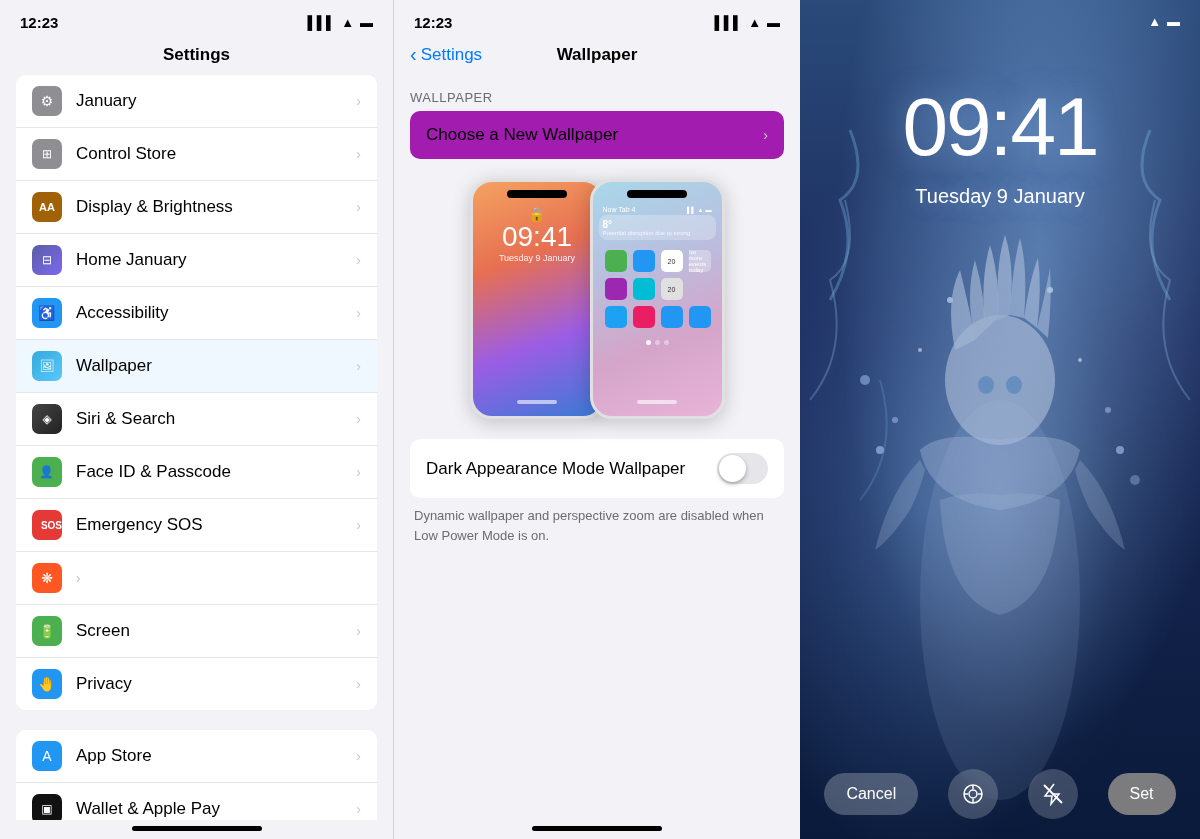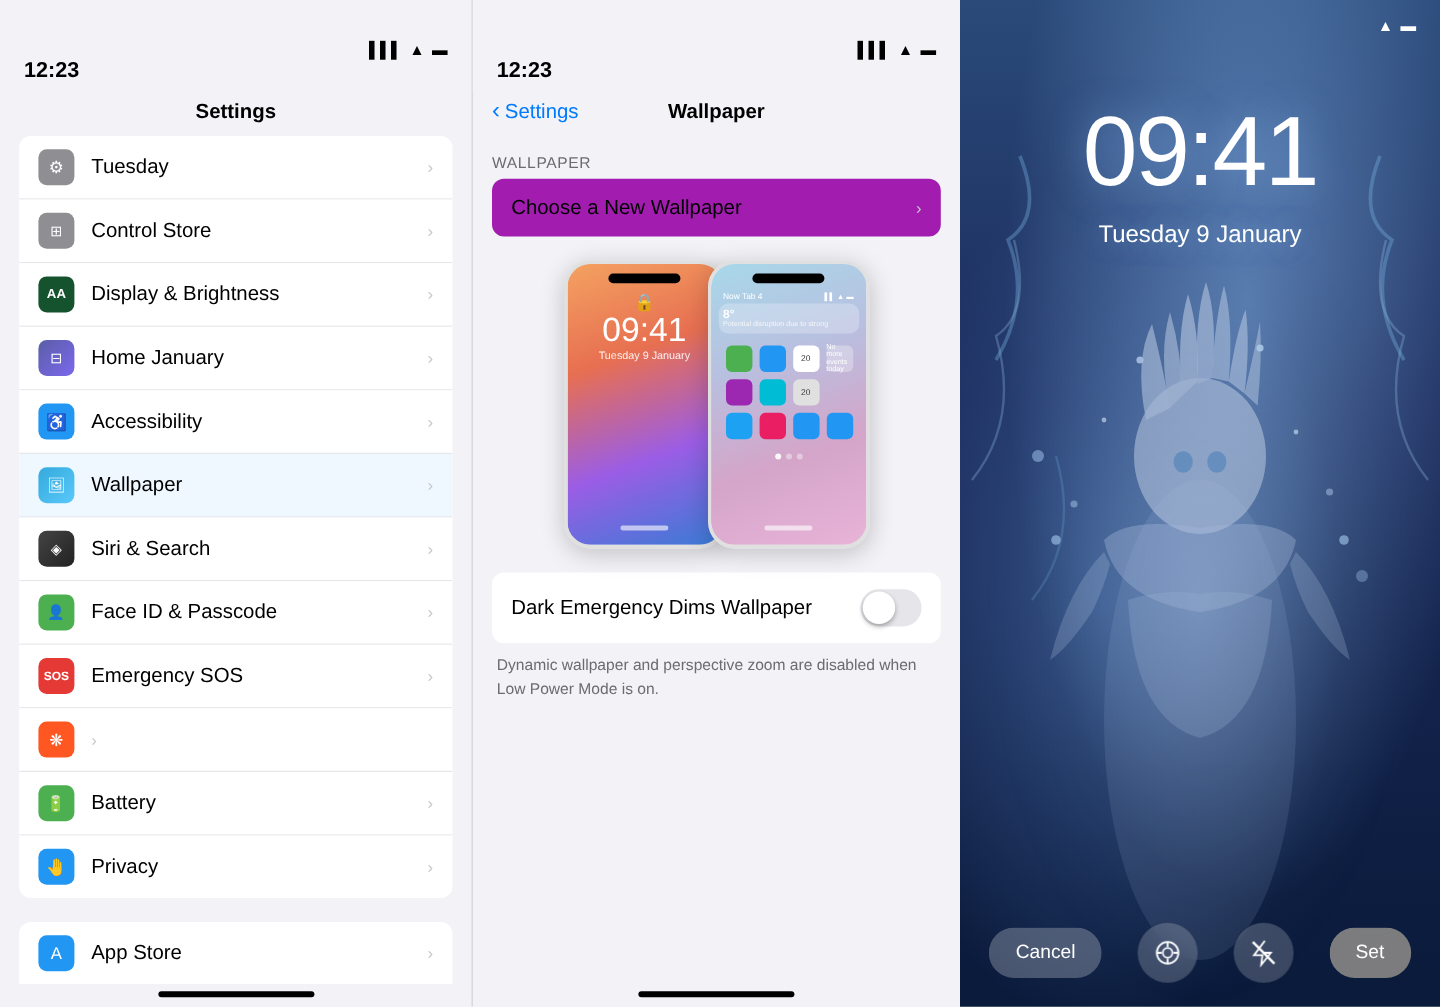--- a/index.html
+++ b/index.html
@@ -22,24 +22,23 @@
       overflow: hidden;
     }
     .status-bar {
       display: flex;
       justify-content: space-between;
       align-items: center;
       padding: 14px 20px 8px;
       background: #f2f2f7;
     }
     .status-time {
-      font-size: 18px;
+      font-size: 15px;
       font-weight: 600;
       color: #000;
-      margin-top: 34px;
     }
     .status-icons {
       display: flex;
       align-items: center;
       gap: 6px;
     }
     .status-icons span {
       font-size: 13px;
       color: #000;
     }
@@ -91,21 +90,21 @@
       color: #000;
     }
     .item-chevron {
       color: #c7c7cc;
       font-size: 14px;
     }
 
     
     .icon-general { background: #8e8e93; }
     .icon-control { background: #8e8e93; }
-    .icon-display { background: #14532d; }
+    .icon-display { background: #a16207; }
 
     .bottom-bar {
       height: 5px;
       background: #000;
       width: 130px;
       border-radius: 3px;
       margin: 6px auto 8px;
     }
 
     
@@ -386,21 +385,21 @@
     </div>
   </div>
   <div class="nav-title">Settings</div>
   <div class="settings-scroll">
 
     <div class="settings-group">
       <div class="settings-item">
         <div class="item-icon icon-general">
             <span style="color:#fff;font-size:14px;">⚙</span>
           </div>
-        <span class="item-label">Tuesday</span>
+        <span class="item-label">January</span>
         <span class="item-chevron">›</span>
       </div>
       <div class="settings-item">
         <div class="item-icon icon-control" style="background:#8e8e93;">
             <span style="color:#fff;font-size:12px;">⊞</span>
           </div>
         <span class="item-label">Control Store</span>
         <span class="item-chevron">›</span>
       </div>
       <div class="settings-item">
@@ -439,37 +438,37 @@
         <span class="item-chevron">›</span>
       </div>
       <div class="settings-item">
         <div class="item-icon" style="background:#4caf50;">
             <span style="color:#fff;font-size:12px;">👤</span>
           </div>
         <span class="item-label">Face ID &amp; Passcode</span>
         <span class="item-chevron">›</span>
       </div>
       <div class="settings-item">
-        <div class="item-icon" style="background:#e53935;">
+        <div class="item-icon" style="background:#e53935;justify-content:flex-end;">
             <span style="color:#fff;font-size:10px;font-weight:700;">SOS</span>
           </div>
         <span class="item-label">Emergency SOS</span>
         <span class="item-chevron">›</span>
       </div>
       <div class="settings-item">
         <div class="item-icon" style="background:#ff5722;">
             <span style="color:#fff;font-size:14px;">❋</span>
           </div>
         <span class="item-chevron">›</span>
       </div>
       <div class="settings-item">
         <div class="item-icon" style="background:#4caf50;">
             <span style="color:#fff;font-size:13px;">🔋</span>
           </div>
-        <span class="item-label">Battery</span>
+        <span class="item-label">Screen</span>
         <span class="item-chevron">›</span>
       </div>
       <div class="settings-item">
         <div class="item-icon" style="background:#2196f3;">
             <span style="color:#fff;font-size:14px;">🤚</span>
           </div>
         <span class="item-label">Privacy</span>
         <span class="item-chevron">›</span>
       </div>
     </div>
@@ -569,21 +568,21 @@
           <div style="width:5px;height:5px;background:rgba(255,255,255,0.9);border-radius:50%;"></div>
           <div style="width:5px;height:5px;background:rgba(255,255,255,0.4);border-radius:50%;"></div>
           <div style="width:5px;height:5px;background:rgba(255,255,255,0.4);border-radius:50%;"></div>
         </div>
         <div style="position:absolute;bottom:12px;left:50%;transform:translateX(-50%);width:40px;height:4px;background:rgba(255,255,255,0.6);border-radius:2px;"></div>
       </div>
     </div>
 
     <div class="wp-toggle-group">
       <div class="wp-toggle-row">
-        <span class="wp-toggle-label">Dark Emergency Dims Wallpaper</span>
+        <span class="wp-toggle-label">Dark Appearance Mode Wallpaper</span>
         <div class="toggle-switch off">
           <div class="toggle-knob"></div>
         </div>
       </div>
     </div>
     <div class="wp-desc-group">
       <p class="wp-desc-text">Dynamic wallpaper and perspective zoom are disabled when Low Power Mode is on.</p>
     </div>
   </div>
   <div class="bottom-bar"></div>

